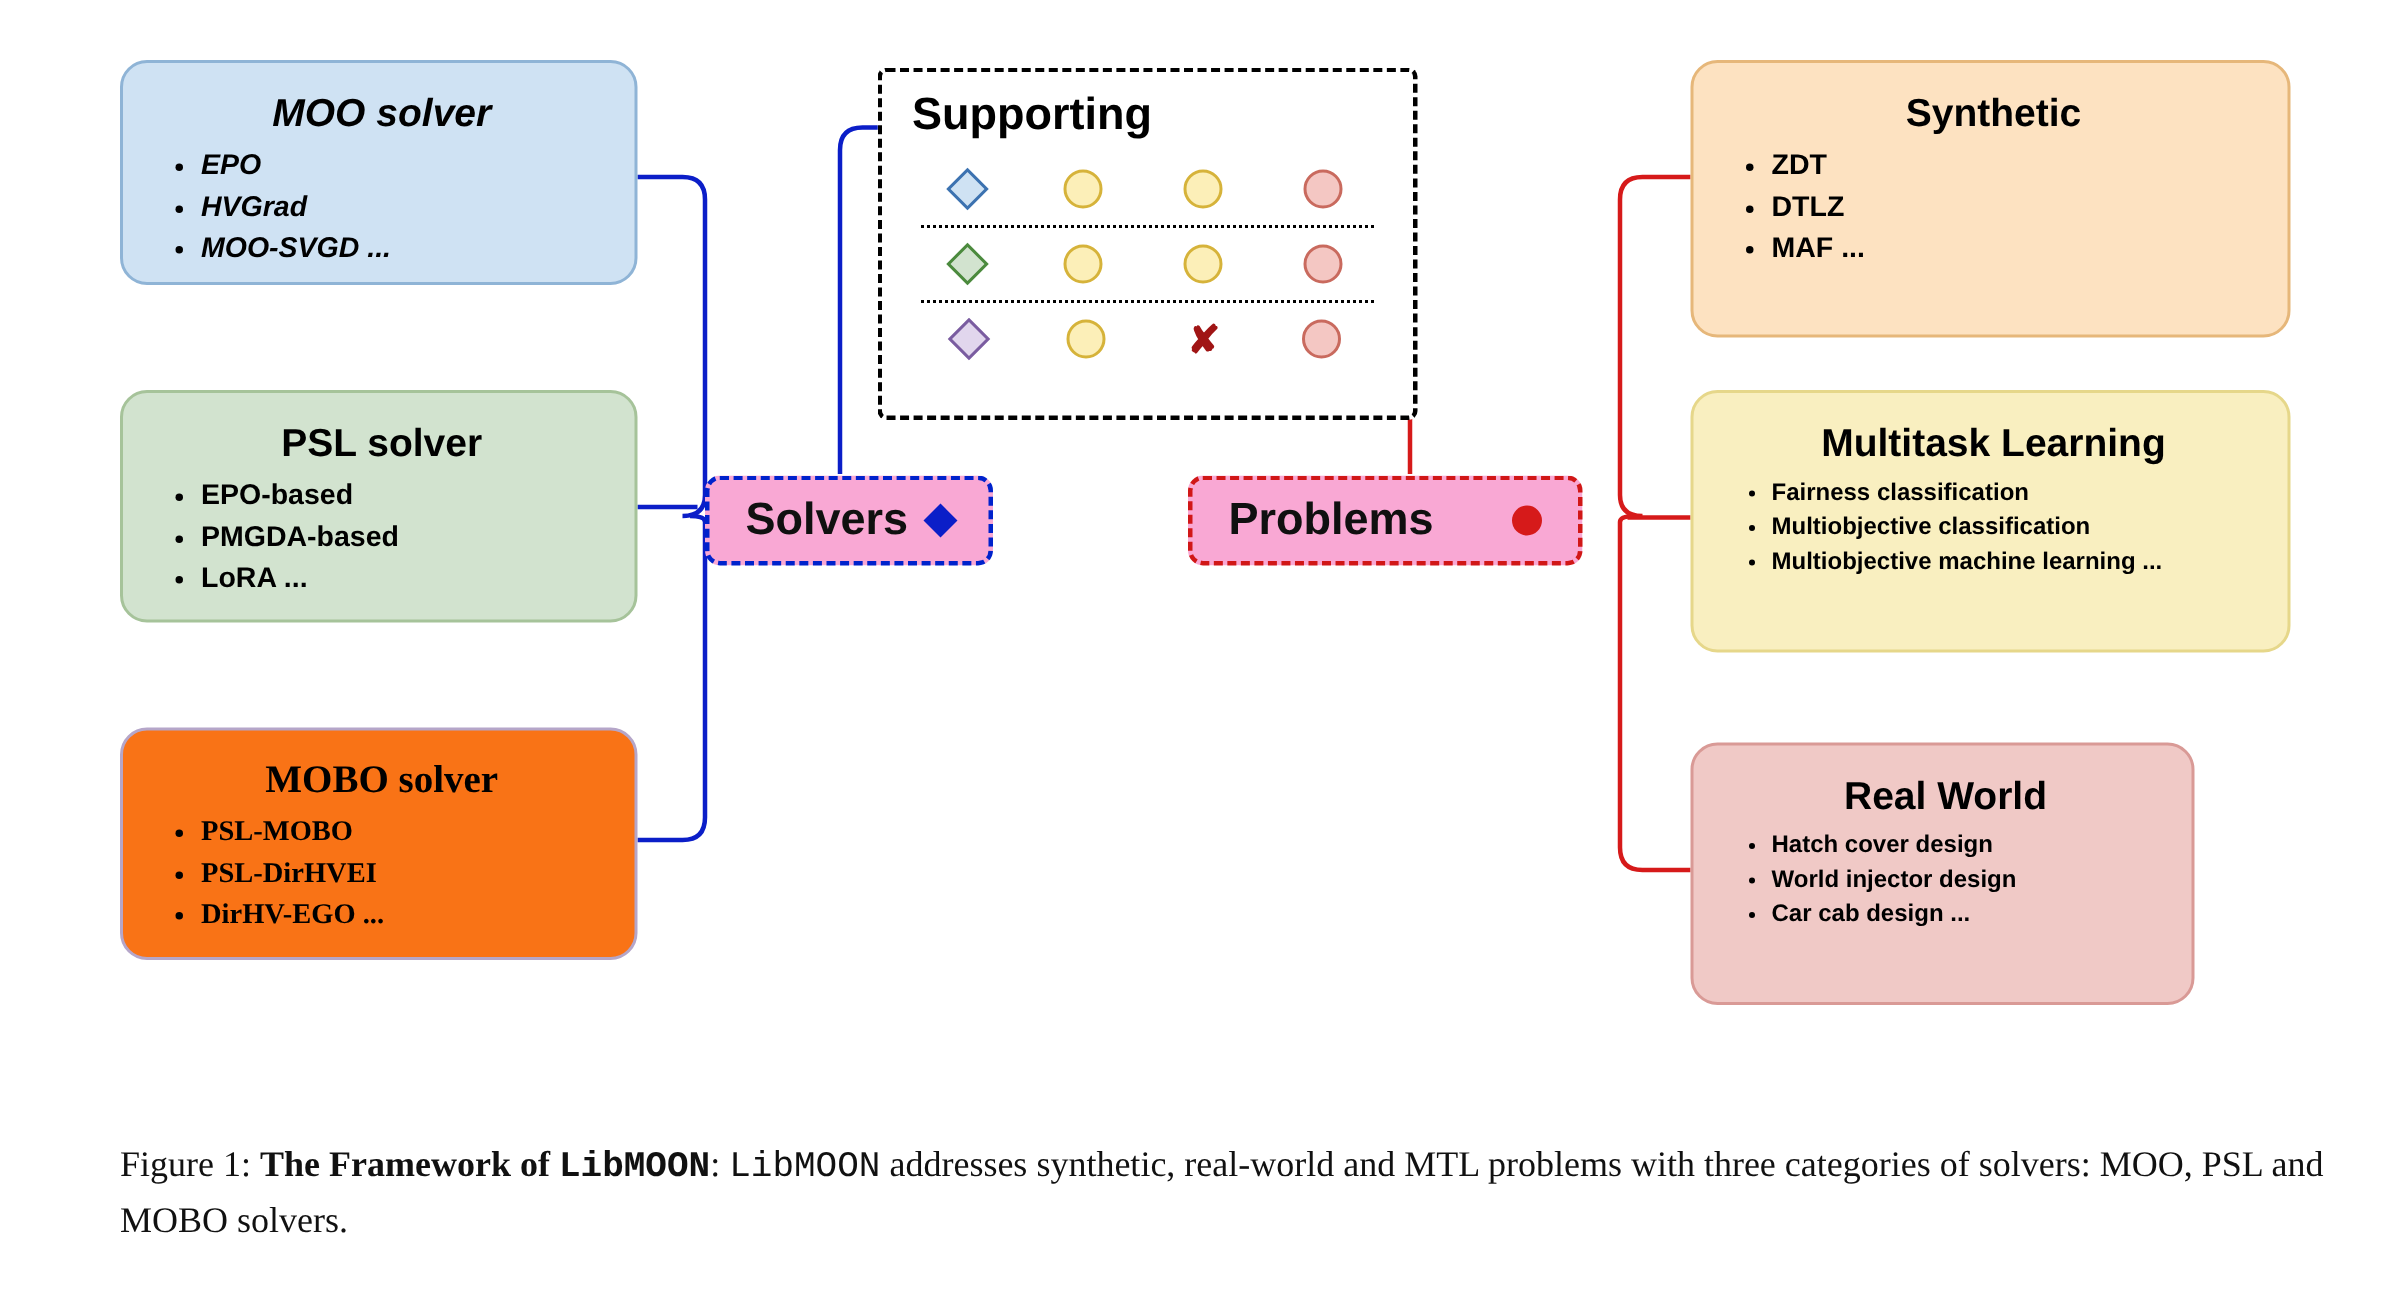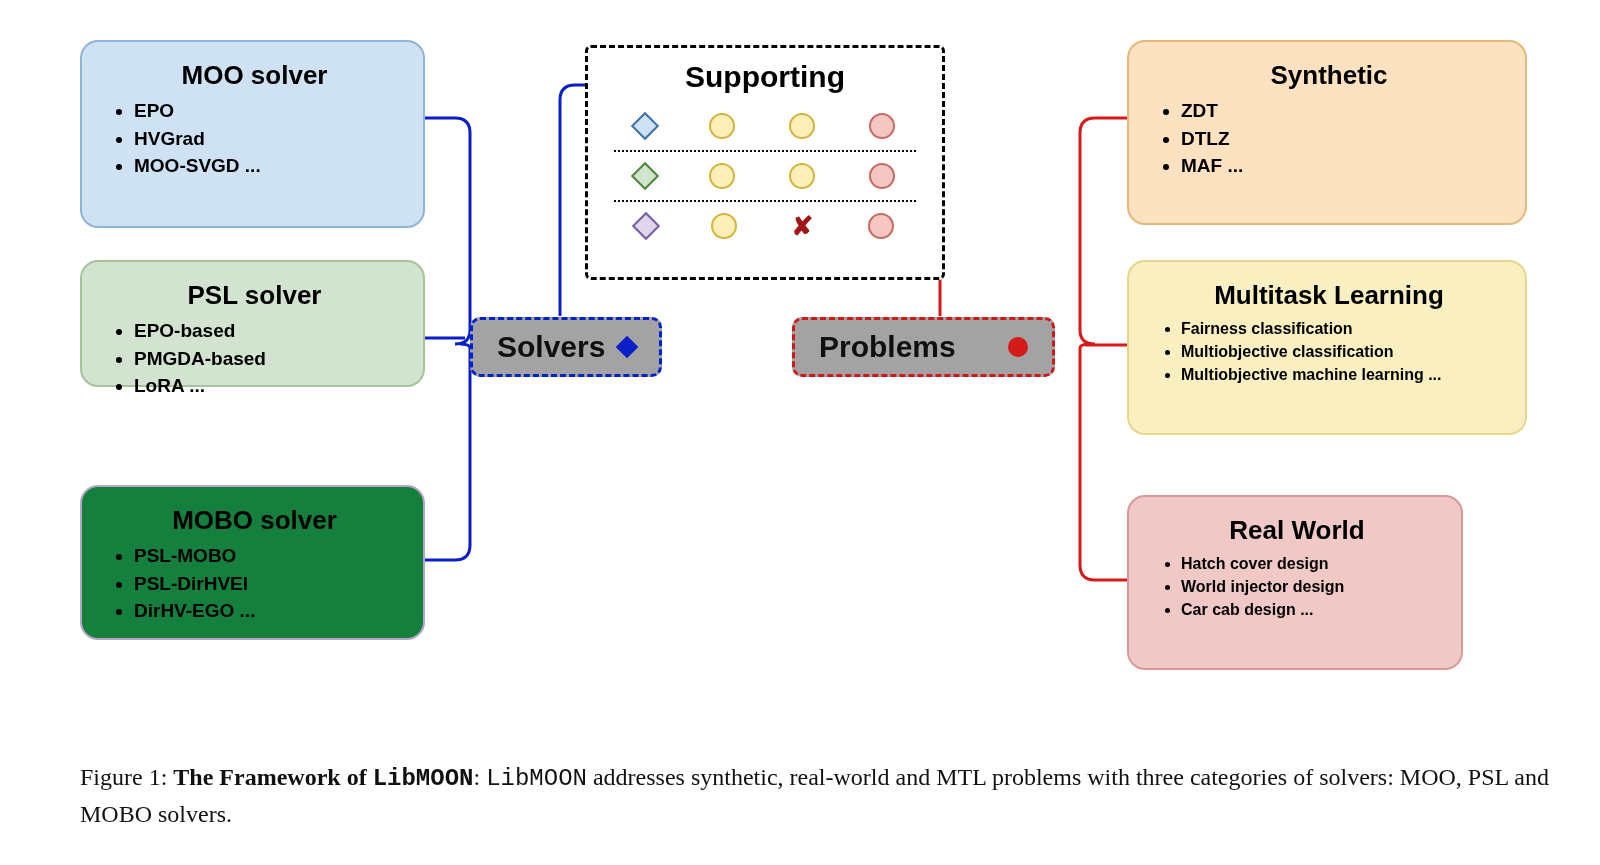--- a/index.html
+++ b/index.html
@@ -25,51 +25,51 @@
   .box h3, .box .title {
     font-weight: 700;
     font-size: 26px;
     margin: 4px 0 6px 0;
     text-align: center;
   }
   .box ul { margin: 2px 0 0 0; padding-left: 26px; }
   .box li { font-weight: 700; font-size: 19px; line-height: 1.45; text-align:left;}
   .mtl li, .rw li { font-weight: 600; font-size: 16px; }
 
-  .moo  { left: 80px;  top: 40px;  width: 345px; height: 188px; background:#cfe2f3; border:2px solid #8fb4d6; }
-  .psl  { left: 80px;  top: 260px; width: 345px; height: 127px; background:#d2e3cf; border:2px solid #a6c39a; }
-  .mobo { left: 80px;  top: 485px; width: 345px; height: 155px; background:#15803d; border:2px solid #b5a6c9; }
+  .moo  { left: 80px;  top: 40px;  width: 345px; height: 150px; background:#cfe2f3; border:2px solid #8fb4d6;font-style:italic; }
+  .psl  { left: 80px;  top: 260px; width: 345px; height: 155px; background:#d2e3cf; border:2px solid #a6c39a; }
+  .mobo { left: 80px;  top: 485px; width: 345px; height: 155px; background:#f97316; border:2px solid #b5a6c9;font-family:Liberation Serif, serif; }
 
   .syn  { left: 1127px; top: 40px;  width: 400px; height: 185px; background:#fde2c1; border:2px solid #e6b77a; }
   .mtl  { left: 1127px; top: 260px; width: 400px; height: 175px; background:#f9efc0; border:2px solid #e6d78a; }
   .rw   { left: 1127px; top: 495px; width: 336px; height: 175px; background:#f0c9c6; border:2px solid #d99a96; }
 
   .label-box {
     position: absolute;
     border-radius: 10px;
     padding: 10px 24px;
     font-weight: 700;
     font-size: 30px;
-    background: #a3a3a3;
+    background: #f9a8d4;
     display: flex;
     align-items: center;
     gap: 10px;
   }
   .solvers-box { left: 470px; top: 317px; border: 3px dashed #0022cc; color:#101010; }
   .problems-box{ left: 792px; top: 317px; border: 3px dashed #d11717; color:#101010;gap:48px; }
 
   .support-box {
     position: absolute;
     left: 585px; top: 45px; width: 360px; height: 235px;
     border: 3px dashed #000;
     border-radius: 6px;
     padding: 10px 20px 12px 20px;
     background:#fff;
   }
-  .support-title { font-weight:700; font-size:30px; text-align:center; margin: 2px 0 10px 0;}
+  .support-title { font-weight:700; font-size:30px; text-align:left; margin: 2px 0 10px 0;}
   .row { display:flex; justify-content:space-around; align-items:center; height:44px;}
   .dots { border-top: 2px dotted #000; margin: 2px 6px;}
   .circ {
     width: 26px; height: 26px; border-radius:50%;
     display:inline-block;
   }
   .circ.yel { background:#fcefb8; border:2px solid #d6b33a; }
   .circ.red { background:#f4c7c3; border:2px solid #c96a5e; }
   .diamond {
     width: 20px; height:20px; transform: rotate(45deg);

